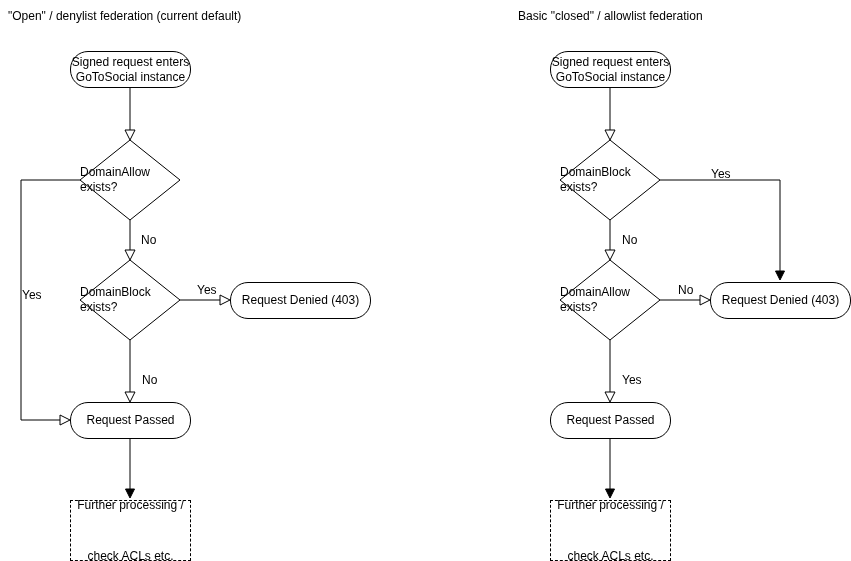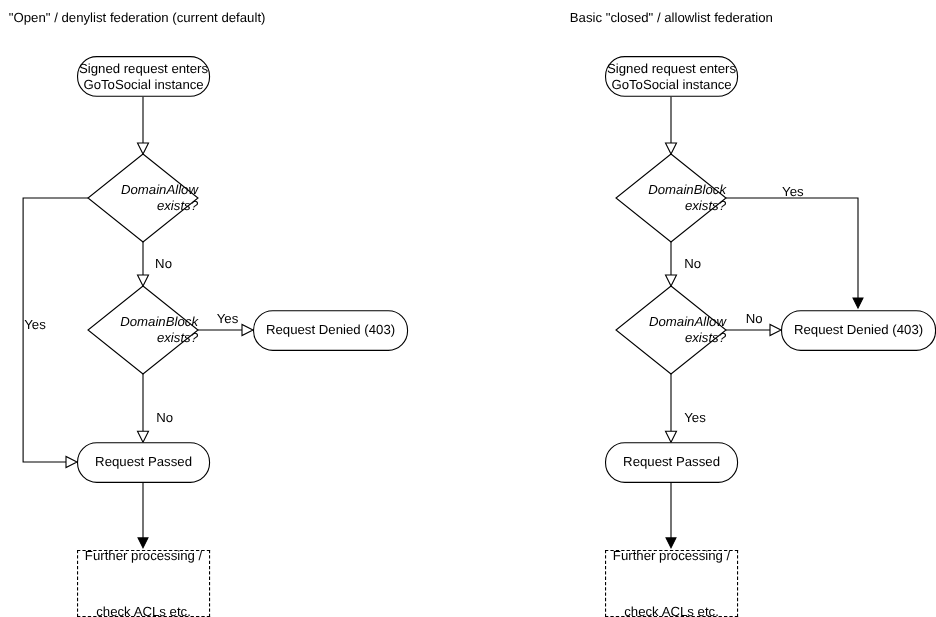--- a/index.html
+++ b/index.html
@@ -33,24 +33,23 @@
     line-height: 15px;
   }
   .node.dashed {
     border-style: dashed;
     border-radius: 0;
     gap: 36px;
   }
   .dtext {
     position: absolute;
     width: 100px;
-    text-align: right;
+    text-align: left;
     line-height: 15px;
     pointer-events: none;
-    font-style: italic;
   }
   .elabel {
     position: absolute;
     line-height: 12px;
     white-space: nowrap;
   }
 </style>
 </head>
 <body>
 

